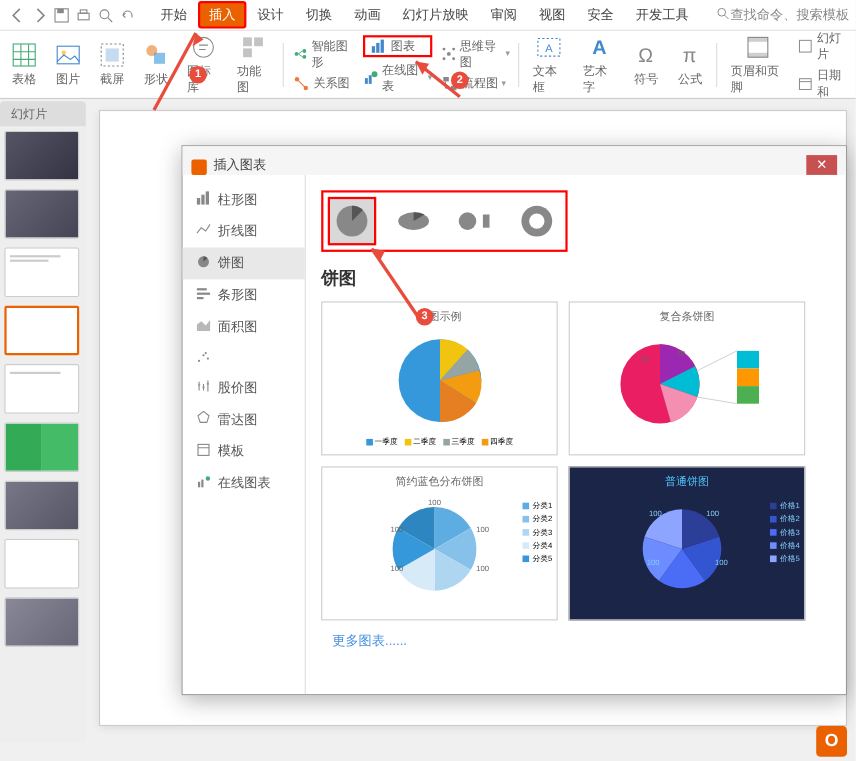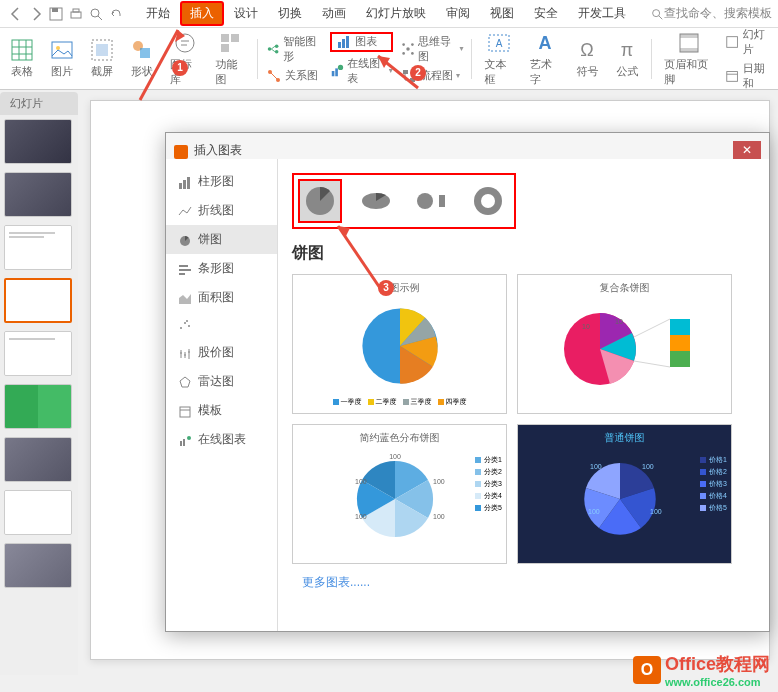--- a/index.html
+++ b/index.html
@@ -2,21 +2,21 @@
 <html><head>
   <meta charset="utf-8">
   <style>
     * { margin: 0; padding: 0; box-sizing: border-box; font-family: "Microsoft YaHei", sans-serif; }
     body { background: #f0f0f0; width: 778px; height: 692px; overflow: hidden; position: relative; }
     
     .menu-bar { background: #fff; height: 28px; display: flex; align-items: center; padding: 0 6px; font-size: 12px; color: #444; border-bottom: 1px solid #ddd; }
     .menu-bar .mi { padding: 4px 10px; cursor: pointer; }
     .menu-bar .mi.active { background: #eb6100; color: #fff; border-radius: 3px; border: 2px solid red; padding: 2px 8px; }
     .menu-bar .icon-small { width: 16px; height: 16px; margin: 0 2px; color: #888; }
-    .menu-bar .search { margin-left: auto; display: flex; align-items: center; color: #888; }
+    .menu-bar .search { margin-left: auto; display: flex; color: #888; }
     
     .ribbon { background: #fff; height: 62px; display: flex; align-items: center; padding: 4px 6px; font-size: 11px; color: #666; border-bottom: 1px solid #ccc; gap: 8px; }
     .ribbon-group { display: flex; flex-direction: column; align-items: center; gap: 2px; padding: 0 4px; }
     .ribbon-group svg { width: 24px; height: 24px; }
     .ribbon-stack { display: flex; flex-direction: column; gap: 4px; }
     .ribbon-stack-item { display: flex; align-items: center; gap: 3px; font-size: 11px; }
     .ribbon-stack-item svg { width: 16px; height: 16px; }
     .chart-btn { border: 2px solid red; padding: 0 4px; }
     .ribbon-sep { width: 1px; height: 40px; background: #ddd; }
     .caret { font-size: 8px; color: #999; }
@@ -28,21 +28,21 @@
     .thumb-content { width: 100%; height: 100%; background: linear-gradient(135deg, #556, #334); }
     
     .canvas { position: absolute; left: 90px; top: 100px; width: 680px; height: 560px; background: #fff; border: 1px solid #ccc; box-shadow: 0 2px 8px rgba(0,0,0,.1); }
     
     .dialog { position: absolute; left: 165px; top: 132px; width: 605px; height: 500px; background: #fff; border: 1px solid #999; box-shadow: 0 4px 20px rgba(0,0,0,.3); }
     .dialog-title { background: #f5f5f5; height: 26px; display: flex; align-items: flex-end; padding: 0 8px; font-size: 12px; color: #444; }
     .dialog-title .close { margin-left: auto; background: #c75050; color: #fff; width: 28px; height: 18px; text-align: center; line-height: 18px; font-size: 12px; }
     .dialog-title .tico { width: 14px; height: 14px; background: #eb6100; margin-right: 6px; border-radius: 2px; }
     .dialog-body { display: flex; height: calc(100% - 26px); }
     .chart-cat { width: 112px; border-right: 1px solid #ddd; padding: 8px 0; }
-    .cat-item { display: flex; align-items: flex-end; gap: 6px; padding: 6px 12px; font-size: 12px; color: #555; cursor: pointer; }
+    .cat-item { display: flex; align-items: flex-start; gap: 6px; padding: 6px 12px; font-size: 12px; color: #555; cursor: pointer; }
     .cat-item.active { background: #e8e8e8; }
     .cat-item svg { width: 14px; height: 14px; flex-shrink: 0; }
     .chart-main { flex: 1; padding: 14px; overflow: auto; }
     .pie-row { display: flex; gap: 12px; margin-bottom: 14px; border: 2px solid red; padding: 4px; width: fit-content; }
     .pie-opt { width: 44px; height: 44px; display: flex; align-items: center; justify-content: center; }
     .pie-opt.sel { background: #d8d8d8; border: 2px solid red; }
     .section-h { font-size: 16px; font-weight: bold; margin-bottom: 10px; color: #333; }
     .previews { display: flex; flex-wrap: wrap; gap: 10px; }
     .preview { width: 215px; height: 140px; border: 1px solid #ccc; display: flex; flex-direction: column; align-items: center; padding: 6px; }
     .preview-title { font-size: 10px; color: #666; margin-bottom: 4px; }
@@ -518,17 +518,13 @@
 <div class="badge" style="left:410px;top:65px">2</div>
 
 <svg class="arrow" style="left:330px;top:220px" width="60" height="70">
     <path d="M50 68L8 6" stroke="#e74c3c" stroke-width="3"></path>
     <path d="M8 6l12 2-5 10z" fill="#e74c3c"></path>
   </svg>
 <div class="badge" style="left:378px;top:280px">3</div>
 
 <div class="watermark">
   <div class="logo">O</div>
-  <div>
-    <span class="txt txt1">Office教程网</span>
-    <span class="txt txt2">www.office26.com</span>
-  </div>
 </div>
 
 </body></html>

